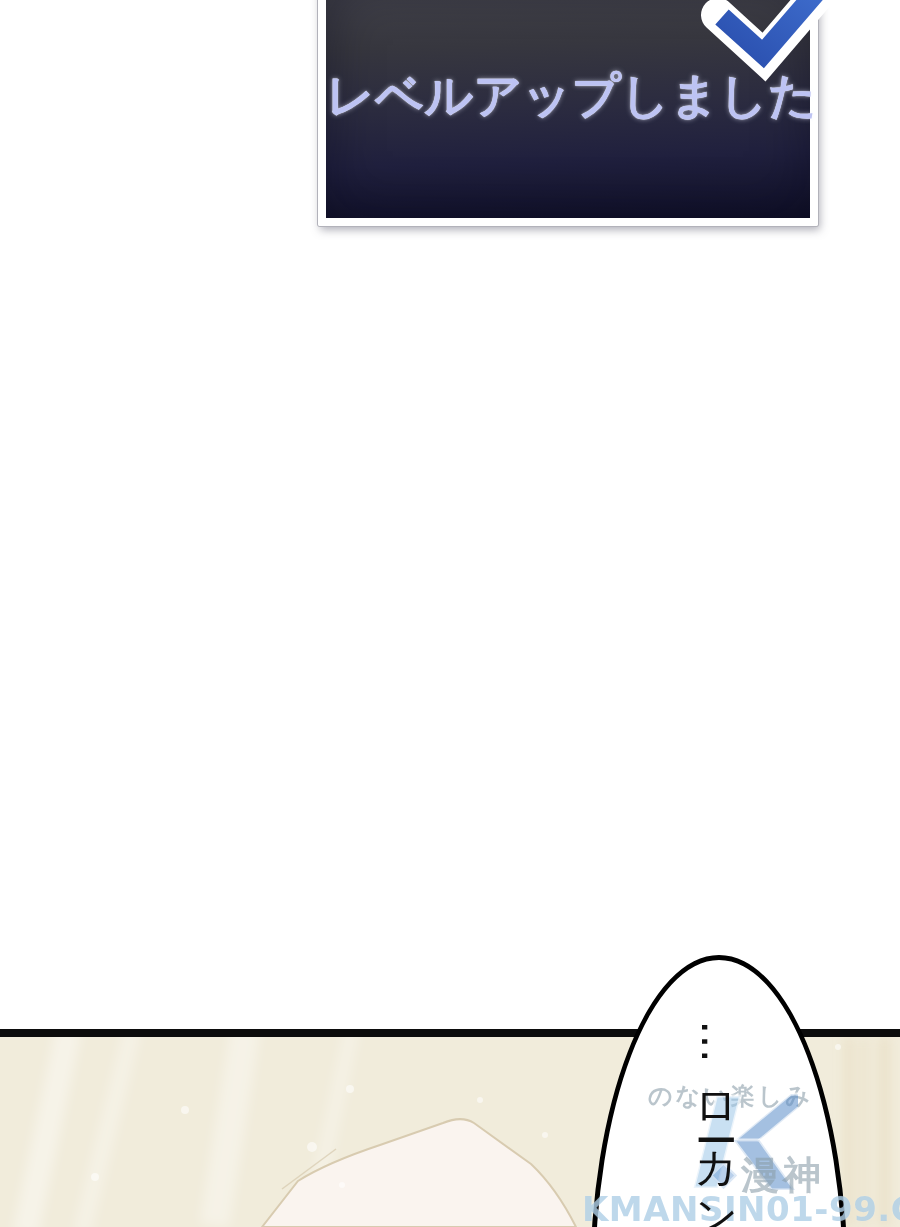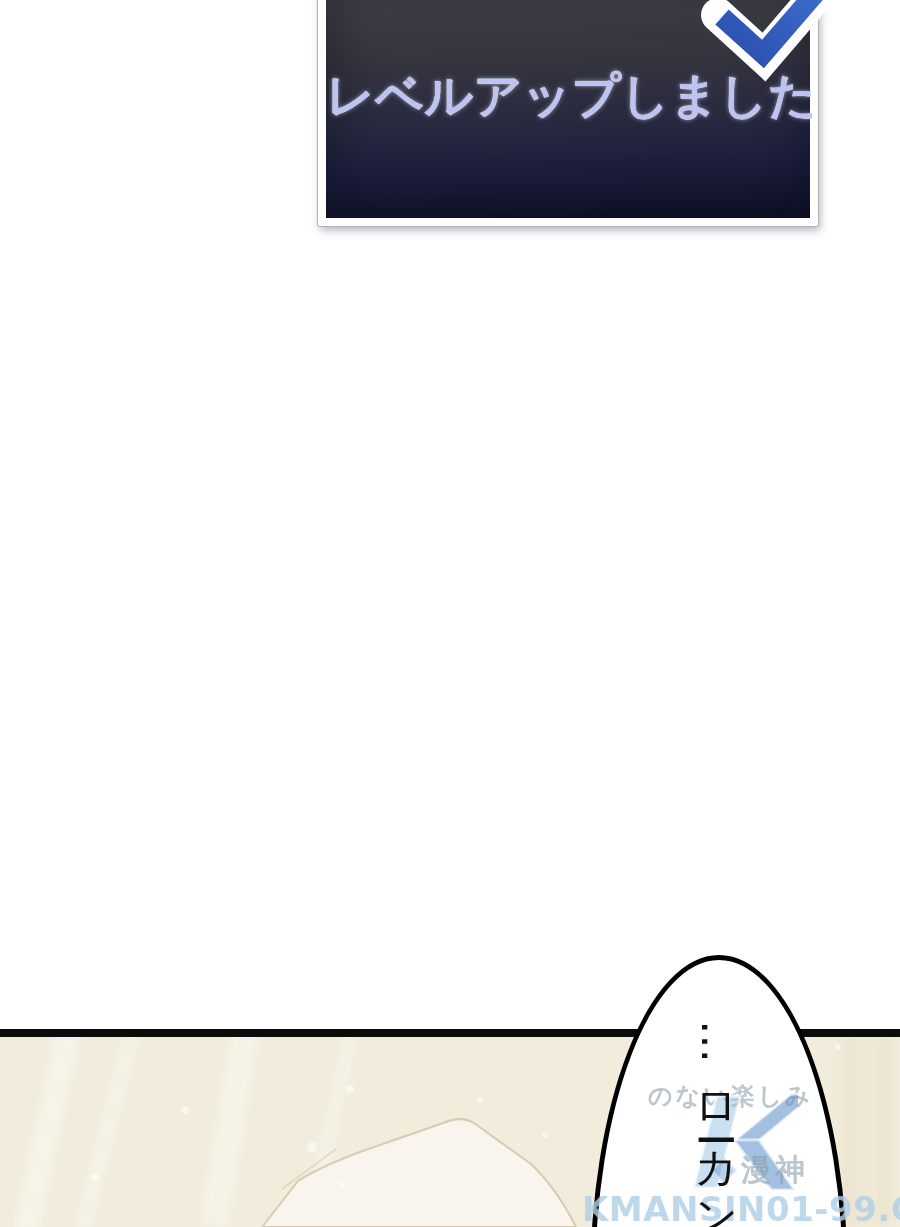--- a/index.html
+++ b/index.html
@@ -44,21 +44,21 @@
   
   .watermark{position:absolute;left:0;top:0;width:900px;height:1227px;z-index:4;pointer-events:none;}
   .wm-tagline{
     position:absolute;left:648px;top:1080px;font-size:24px;letter-spacing:3px;
     color:rgba(130,150,162,0.55);white-space:nowrap;font-weight:bold;
   }
   .wm-logo{position:absolute;left:664px;top:1090px;}
   .wm-brand-row{position:absolute;left:714px;top:1150px;display:flex;align-items:center;}
   .wm-brand-icon{width:15px;height:15px;background:rgba(100,150,210,0.45);
     transform:rotate(45deg);margin-right:8px;border:2px solid rgba(255,255,255,0.5);}
-  .wm-brand{font-size:30px;color:rgba(140,158,170,0.6);letter-spacing:4px;font-weight:bold;white-space:nowrap;}
+  .wm-brand{font-size:38px;color:rgba(140,158,170,0.6);letter-spacing:4px;font-weight:bold;white-space:nowrap;}
   .wm-domain{
     position:absolute;left:582px;top:1189px;font-size:34px;font-weight:bold;letter-spacing:0.5px;
     color:rgba(150,192,222,0.62);white-space:nowrap;
     text-shadow:0 0 1px rgba(255,255,255,0.5);
   }
 </style>
 </head>
 <body>
 
 <div class="page">

